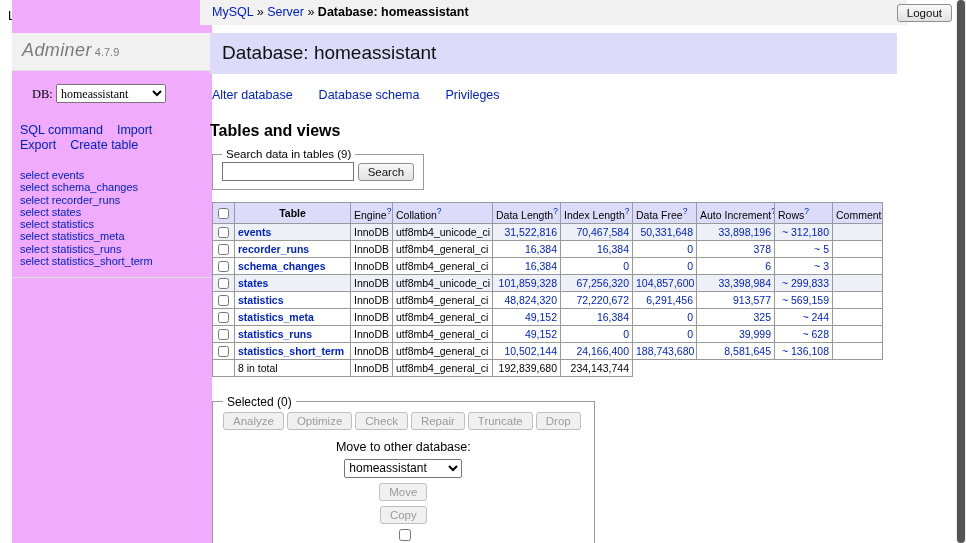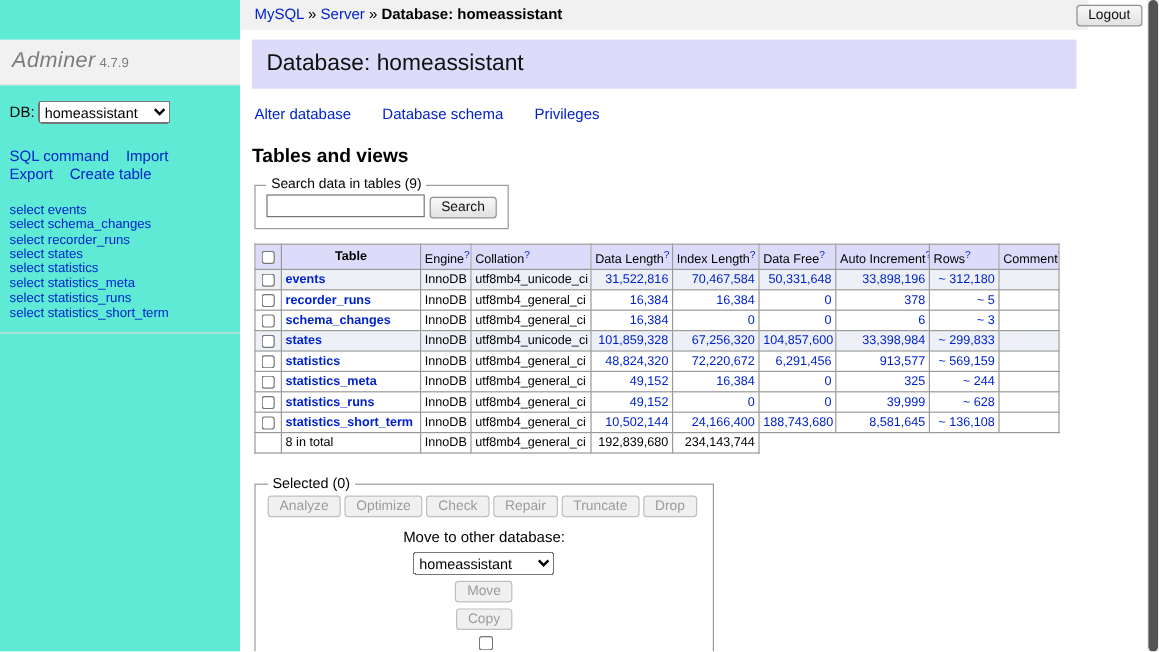--- a/index.html
+++ b/index.html
@@ -10,25 +10,25 @@
     font-family:"Liberation Sans", sans-serif; font-size:13px;
   }
   a.lnk { color:var(--link,#0022cc); text-decoration:none; cursor:pointer; }
   .b { font-weight:normal; }
 
   
   .lang-row { position:absolute; left:8px; top:6px; font-size:12.5px; white-space:nowrap; }
   .lang-row select { width:116px; height:19px; font-size:12px; font-family:inherit; }
 
   
-  .sidebar { position:absolute; left:0; top:0; width:200px; height:100%; background:#5eead4; }
+  .sidebar { position:absolute; left:12px; top:0; width:200px; height:100%; background:#f0abfc; }
   .brand-block { margin-top:33px; background:var(--bar,#f1f1f1); padding:7px 10px 9px; border-bottom:1px solid #e2e2e2; }
   .brand { font-style:italic; font-size:18px; color:#7c7c7c; letter-spacing:.4px; }
   .version { font-size:11px; color:#7c7c7c; margin-left:3px; }
-  .db-row { padding:13px 8px 0; font-size:12.5px; }
+  .db-row { padding:13px 20px 0; font-size:12.5px;font-family:Liberation Serif, serif; }
   .db-row select { width:110px; height:19px; font-size:12px; font-family:inherit; }
   .side-actions { padding:20px 8px 0; font-size:12.5px; }
   .side-actions .row { margin-bottom:1px; }
   .side-actions a { margin-right:14px; }
   .table-list { margin-top:17px; padding:0 8px 10px; border-bottom:1px solid #ddd; }
   .table-list a { display:block; font-size:11px; line-height:12.3px; }
 
   
   .breadcrumb {
     position:absolute; left:200px; top:0; width:707px; height:25px;

